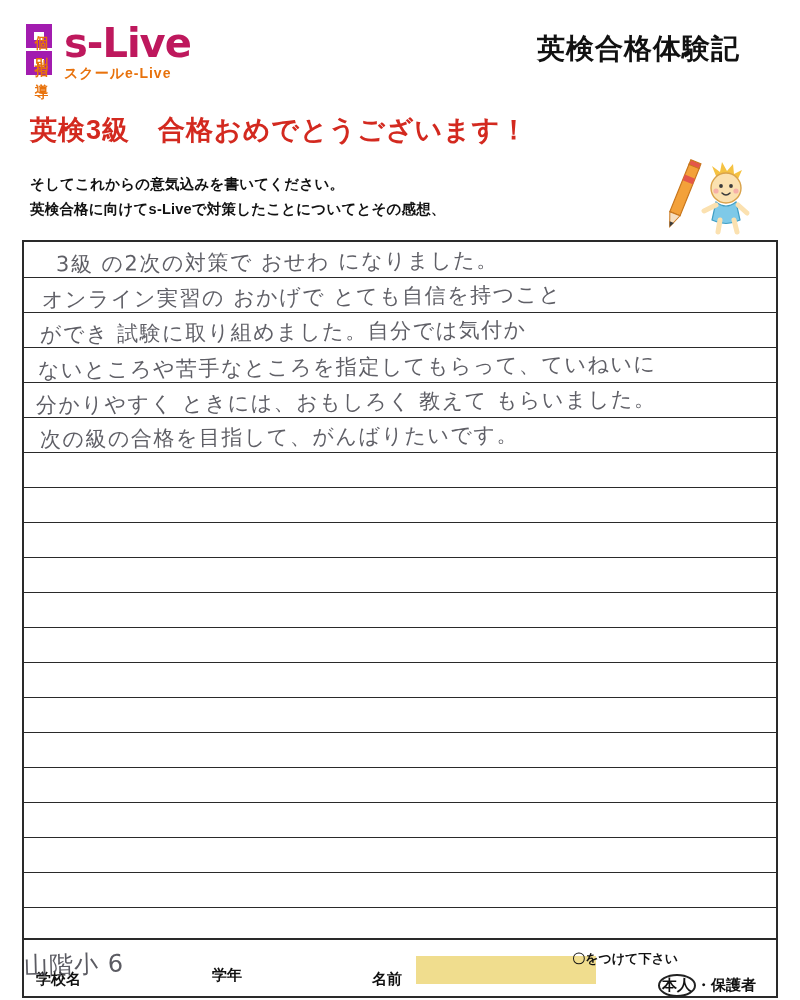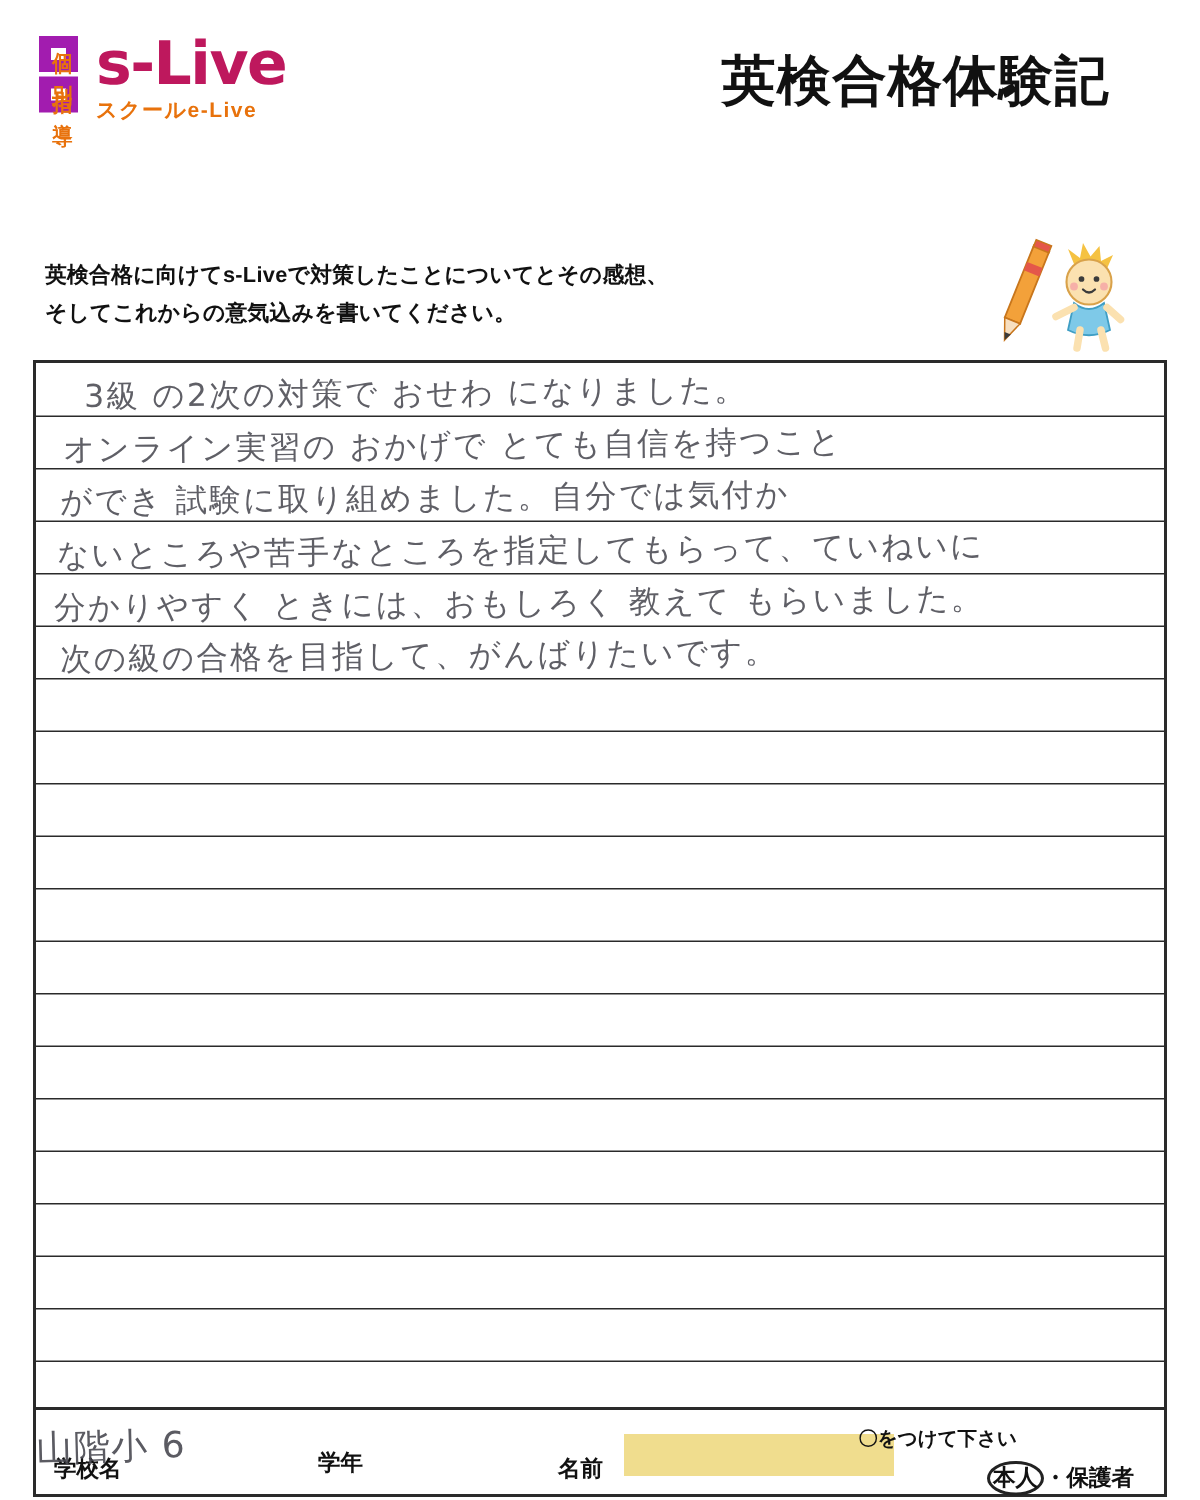--- a/index.html
+++ b/index.html
@@ -78,21 +78,21 @@
     color: #e8720c;
     letter-spacing: 1px;
     text-align: left;
     margin-top: 1px;
   }
 
   .doc-title {
     position: absolute;
     right: 60px;
     top: 30px;
-    font-size: 36px;
+    font-size: 28px;
     font-weight: bold;
     letter-spacing: 1px;
     color: #111111;
   }
 
   
   .congrats {
     position: absolute;
     left: 30px;
     top: 112px;
@@ -238,24 +238,25 @@
       </div>
       <div class="logo-words">
         <div class="logo-main">s-Live</div>
         <div class="logo-sub">スクールe-Live</div>
       </div>
     </div>
 
     <div class="doc-title">英検合格体験記</div>
   </div>
 
+  <div class="congrats">英検3級　合格おめでとうございます！</div>
 
   <div class="instructions">
+    <div>そしてこれからの意気込みを書いてください。</div>
     <div>英検合格に向けてs-Liveで対策したことについてとその感想、</div>
-    <div>そしてこれからの意気込みを書いてください。</div>
   </div>
 
   <div class="mascot">
     <svg width="100" height="80" viewBox="0 0 100 80" xmlns="http://www.w3.org/2000/svg">
 
       <g transform="rotate(22 30 40)">
         <rect x="22" y="6" width="11" height="52" fill="#f3a13a" stroke="#c8761c" stroke-width="1.2"></rect>
         <rect x="22" y="18" width="11" height="6" fill="#e4574a"></rect>
         <polygon points="22,58 33,58 27.5,72" fill="#f7dfc0" stroke="#c8761c" stroke-width="1"></polygon>
         <polygon points="25.5,67 30,67 27.5,72" fill="#3b3b3b"></polygon>

